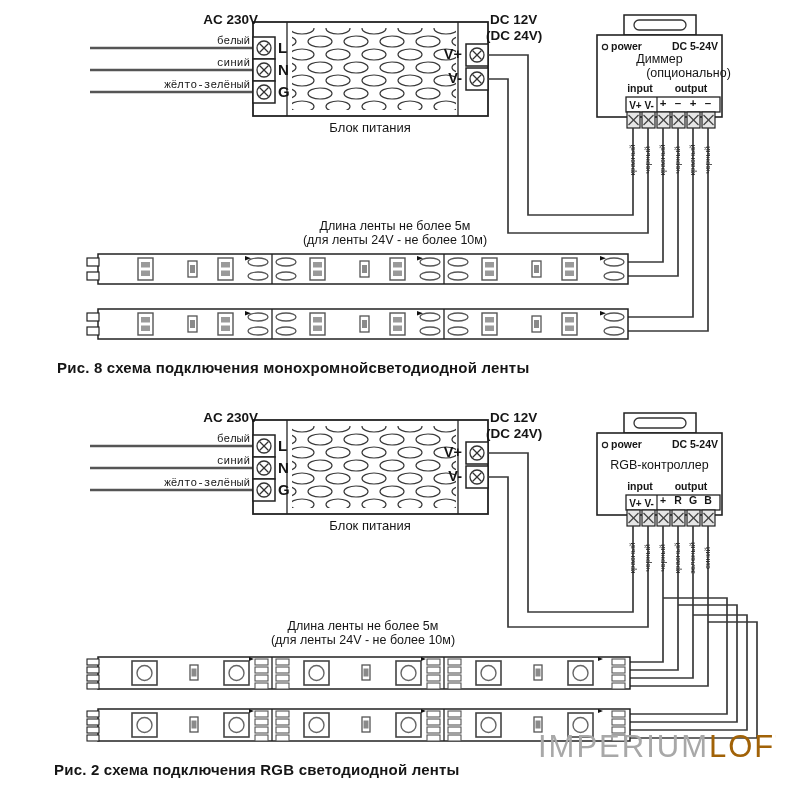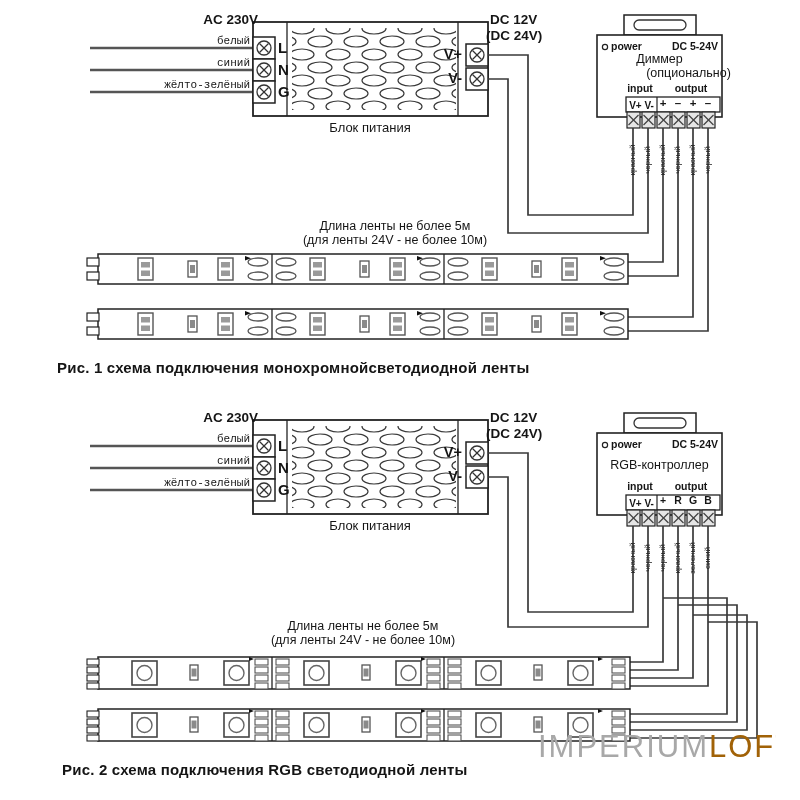--- a/index.html
+++ b/index.html
@@ -229,21 +229,21 @@
 <div class="lbl sym" style="left:686px;top:97px;">+</div>
 <div class="lbl sym" style="left:701px;top:97px;">–</div>
 <div class="lbl rot" style="left:629px;top:188px;">красный</div>
 <div class="lbl rot" style="left:644px;top:188px;">черный</div>
 <div class="lbl rot" style="left:659px;top:188px;">красный</div>
 <div class="lbl rot" style="left:674px;top:188px;">черный</div>
 <div class="lbl rot" style="left:689px;top:188px;">красный</div>
 <div class="lbl rot" style="left:704px;top:188px;">черный</div>
 <div class="lbl note" style="left:245px;top:220px;">Длина ленты не более 5м</div>
 <div class="lbl note" style="left:245px;top:234px;">(для ленты 24V - не более 10м)</div>
-<div class="lbl caption" style="left:57px;top:360px;">Рис. 1 схема подключения монохромнойсветодиодной ленты</div>
+<div class="lbl caption" style="left:57px;top:360px;">Рис. 8 схема подключения монохромнойсветодиодной ленты</div>
 
 <div class="lbl b f13 r" style="left:150px;top:411px;width:108px;">AC 230V</div>
 <div class="lbl f11 r" style="left:140px;top:433px;width:110px;">белый</div>
 <div class="lbl f11 r" style="left:140px;top:455px;width:110px;">синий</div>
 <div class="lbl f11 r" style="left:140px;top:477px;width:110px;">жёлто-зелёный</div>
 <div class="lbl b f15" style="left:278px;top:438px;">L</div>
 <div class="lbl b f15" style="left:278px;top:460px;">N</div>
 <div class="lbl b f15" style="left:278px;top:482px;">G</div>
 <div class="lbl f13 c" style="left:290px;top:519px;width:160px;font-size:13px;">Блок питания</div>
 <div class="lbl b r" style="left:432px;top:445px;width:30px;font-size:14.5px;">V+</div>
@@ -261,17 +261,17 @@
 <div class="lbl sym" style="left:686px;top:495px;font-size:10.5px;">G</div>
 <div class="lbl sym" style="left:701px;top:495px;font-size:10.5px;">B</div>
 <div class="lbl rot" style="left:629px;top:586px;">красный</div>
 <div class="lbl rot" style="left:644px;top:586px;">черный</div>
 <div class="lbl rot" style="left:659px;top:586px;">черный</div>
 <div class="lbl rot" style="left:674px;top:586px;">красный</div>
 <div class="lbl rot" style="left:689px;top:586px;">зеленый</div>
 <div class="lbl rot" style="left:704px;top:586px;">синий</div>
 <div class="lbl note" style="left:213px;top:620px;">Длина ленты не более 5м</div>
 <div class="lbl note" style="left:213px;top:634px;">(для ленты 24V - не более 10м)</div>
-<div class="lbl caption" style="left:62px;top:762px;">Рис. 2 схема подключения RGB светодиодной ленты</div>
+<div class="lbl caption" style="left:54px;top:762px;">Рис. 2 схема подключения RGB светодиодной ленты</div>
 
 <div class="wm" style="left:538px;top:729px;"><span>IMPERIUM</span><span class="loft">LOFT</span></div>
 
 </div>
 
 </body></html>

